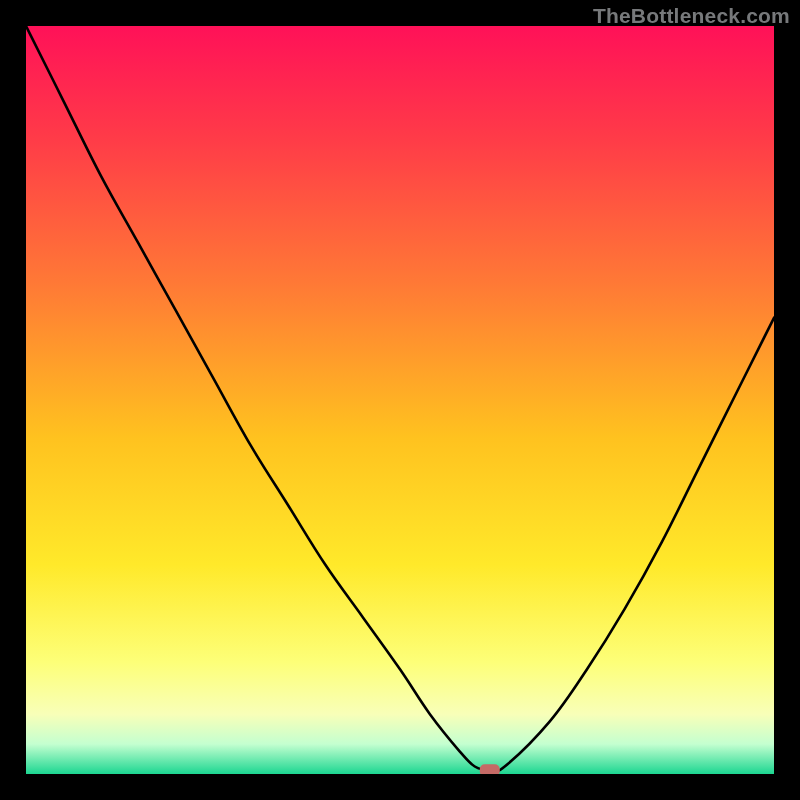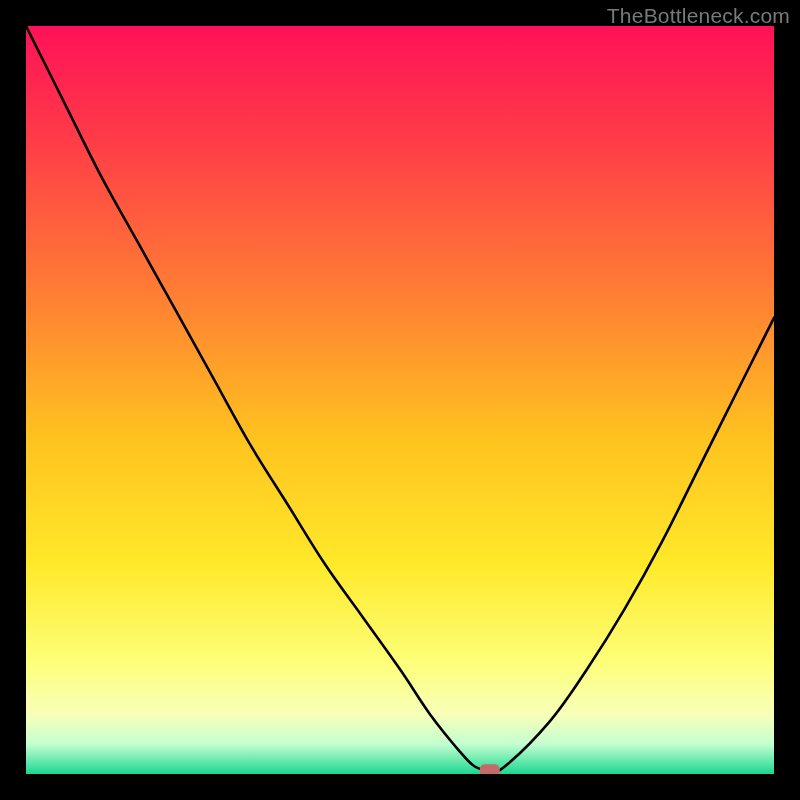--- a/index.html
+++ b/index.html
@@ -16,21 +16,21 @@
     top: 26px;
     width: 748px;
     height: 748px;
   }
   .watermark {
     position: absolute;
     top: 4px;
     right: 10px;
     font-family: Arial, Helvetica, sans-serif;
     font-size: 21px;
-    font-weight: 400;
+    font-weight: 700;
     color: #77797b;
     letter-spacing: 0.2px;
   }
 </style>
 </head>
 <body>
 
 <div class="wrap">
   <svg class="plot" viewBox="0 0 748 748" preserveAspectRatio="none">
     <defs>

